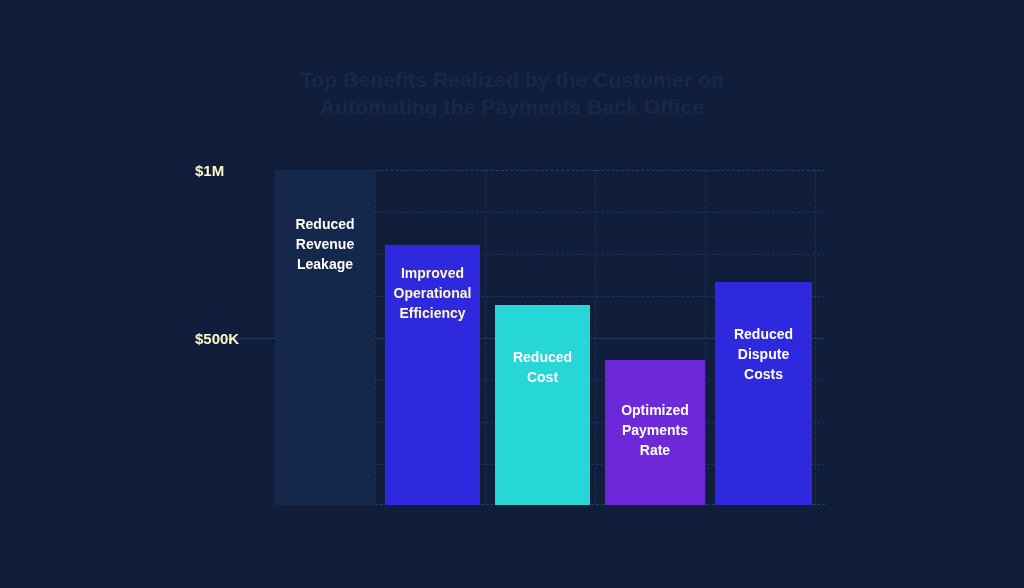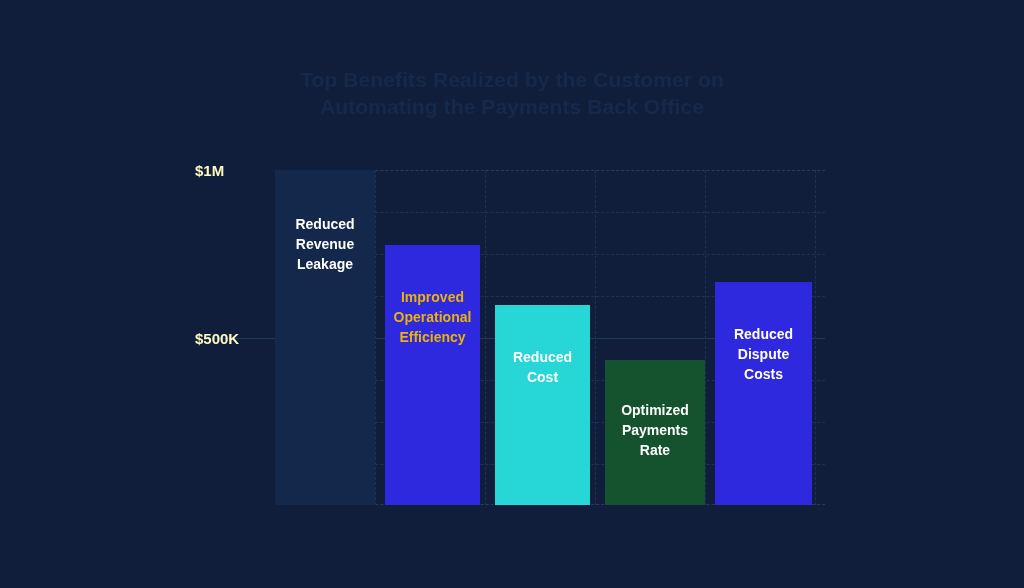--- a/index.html
+++ b/index.html
@@ -153,31 +153,31 @@
     <div class="ytick-wrap" style="top:0px;">$1M</div>
     <div class="ytick-wrap" style="top:168px;">$500K</div>
 
     <div class="bar" style="left: 0px; width: 100px; top: 0px; background: rgb(19, 40, 74);">
       <div class="bar-label" style="color: rgb(255, 255, 255); padding-top: 44px;">Reduced
 Revenue
 Leakage</div>
     </div>
 
     <div class="bar" style="left: 110px; width: 95px; top: 75px; background: rgb(46, 40, 222);">
-      <div class="bar-label" style="color: #eab308; padding-top: 42px;">Improved
+      <div class="bar-label" style="color: #fef9c3; padding-top: 18px;">Improved
 Operational
 Efficiency</div>
     </div>
 
     <div class="bar" style="left: 220px; width: 95px; top: 135px; background: rgb(39, 214, 214);">
       <div class="bar-label" style="color: rgb(255, 255, 255); padding-top: 42px;">Reduced
 Cost</div>
     </div>
 
-    <div class="bar" style="left: 330px; width: 100px; top: 190px; background: #14532d;">
+    <div class="bar" style="left: 330px; width: 100px; top: 190px; background: #6d28d9;">
       <div class="bar-label" style="color: rgb(255, 255, 255); padding-top: 40px;">Optimized
 Payments
 Rate</div>
     </div>
 
     <div class="bar" style="left: 440px; width: 97px; top: 112px; background: rgb(46, 40, 222);">
       <div class="bar-label" style="color: rgb(255, 255, 255); padding-top: 42px;">Reduced
 Dispute
 Costs</div>
     </div>

